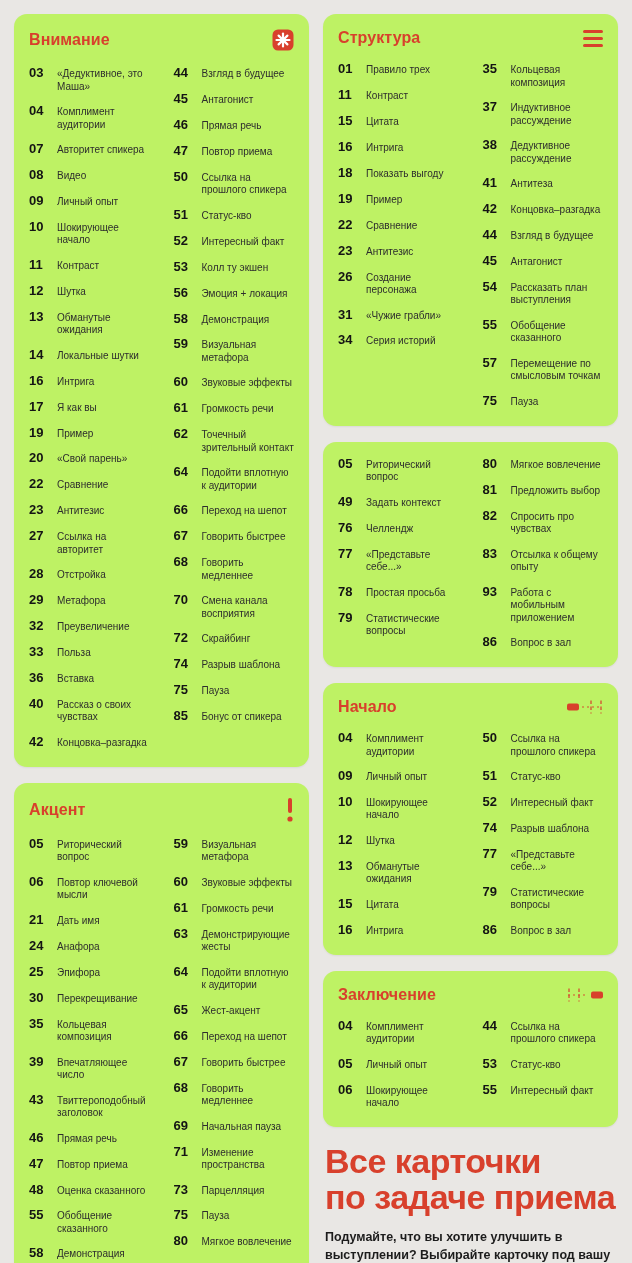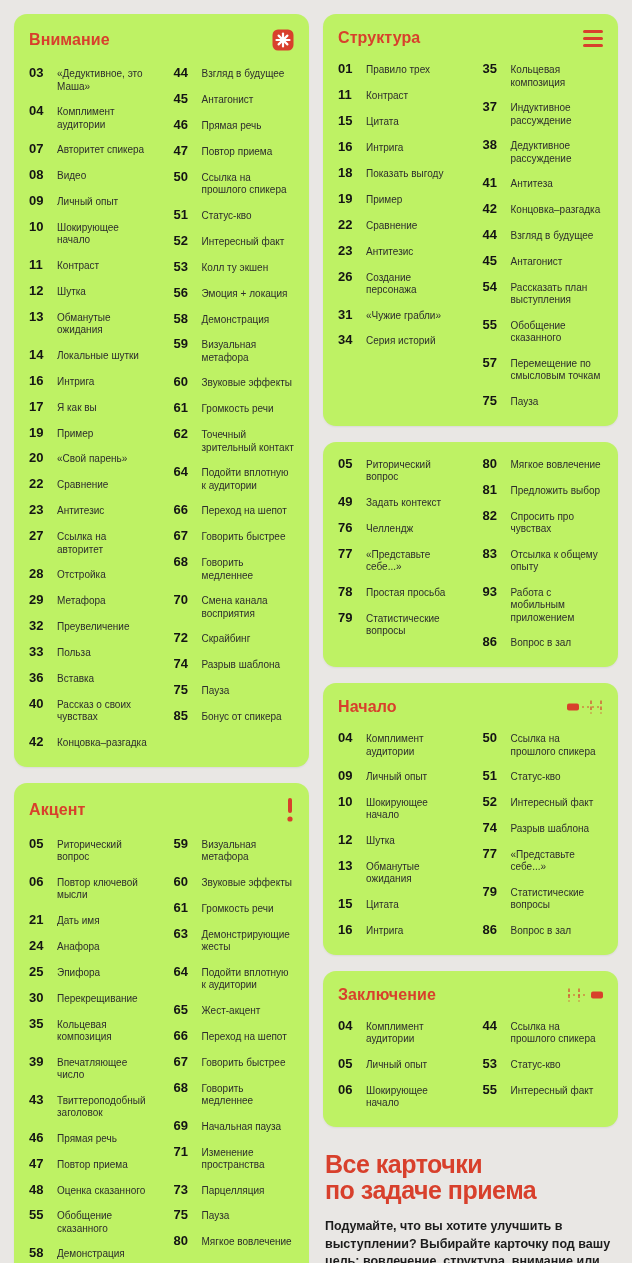--- a/index.html
+++ b/index.html
@@ -58,22 +58,22 @@
     line-height: 1.15;
   }
   .label {
     font-size: 10px;
     line-height: 1.25;
     color: #2d2d2d;
     padding-top: 2px;
   }
   .footer-block { padding: 14px 2px 0 2px; }
   .footer-title {
-    margin: 10px 0 14px 0;
-    font-size: 25px;
+    margin: 2px 0 14px 0;
+    font-size: 34px;
     line-height: 1.07;
     font-weight: 700;
     color: var(--accent, #d8402c);
     letter-spacing: -0.5px;
   }
   .footer-paragraph {
     margin: 0;
     font-size: 12.5px;
     line-height: 1.4;
     font-weight: 700;

